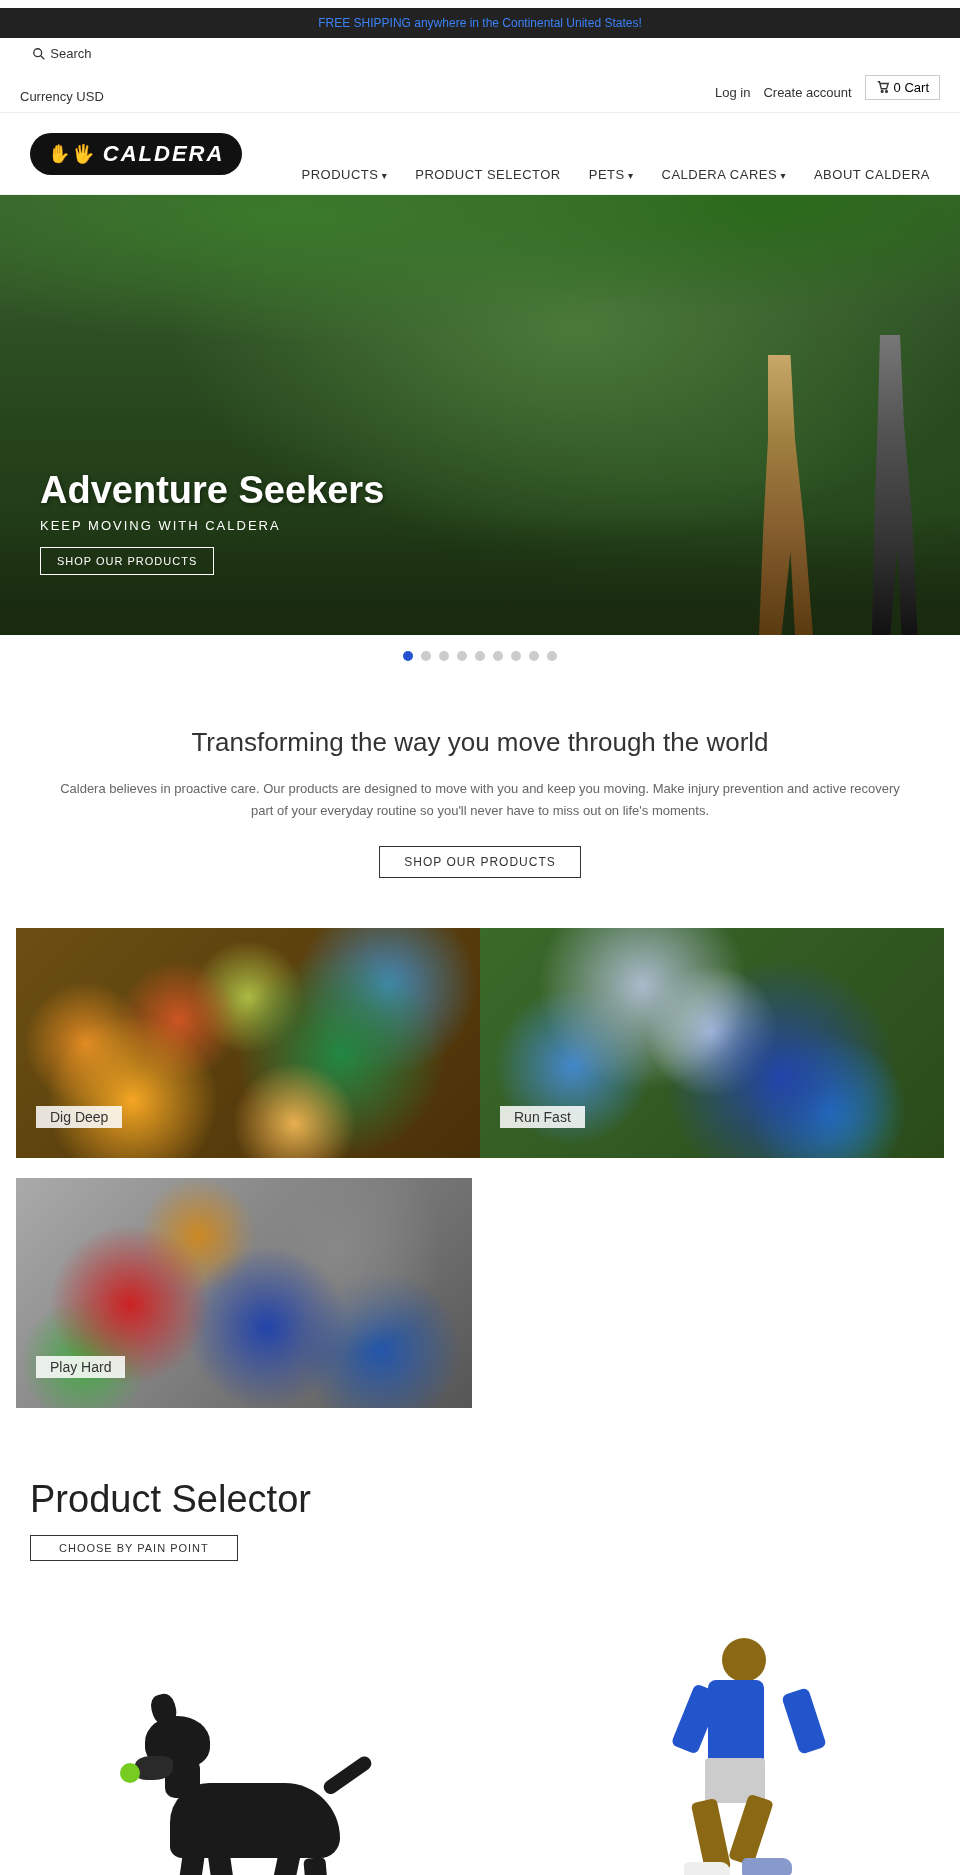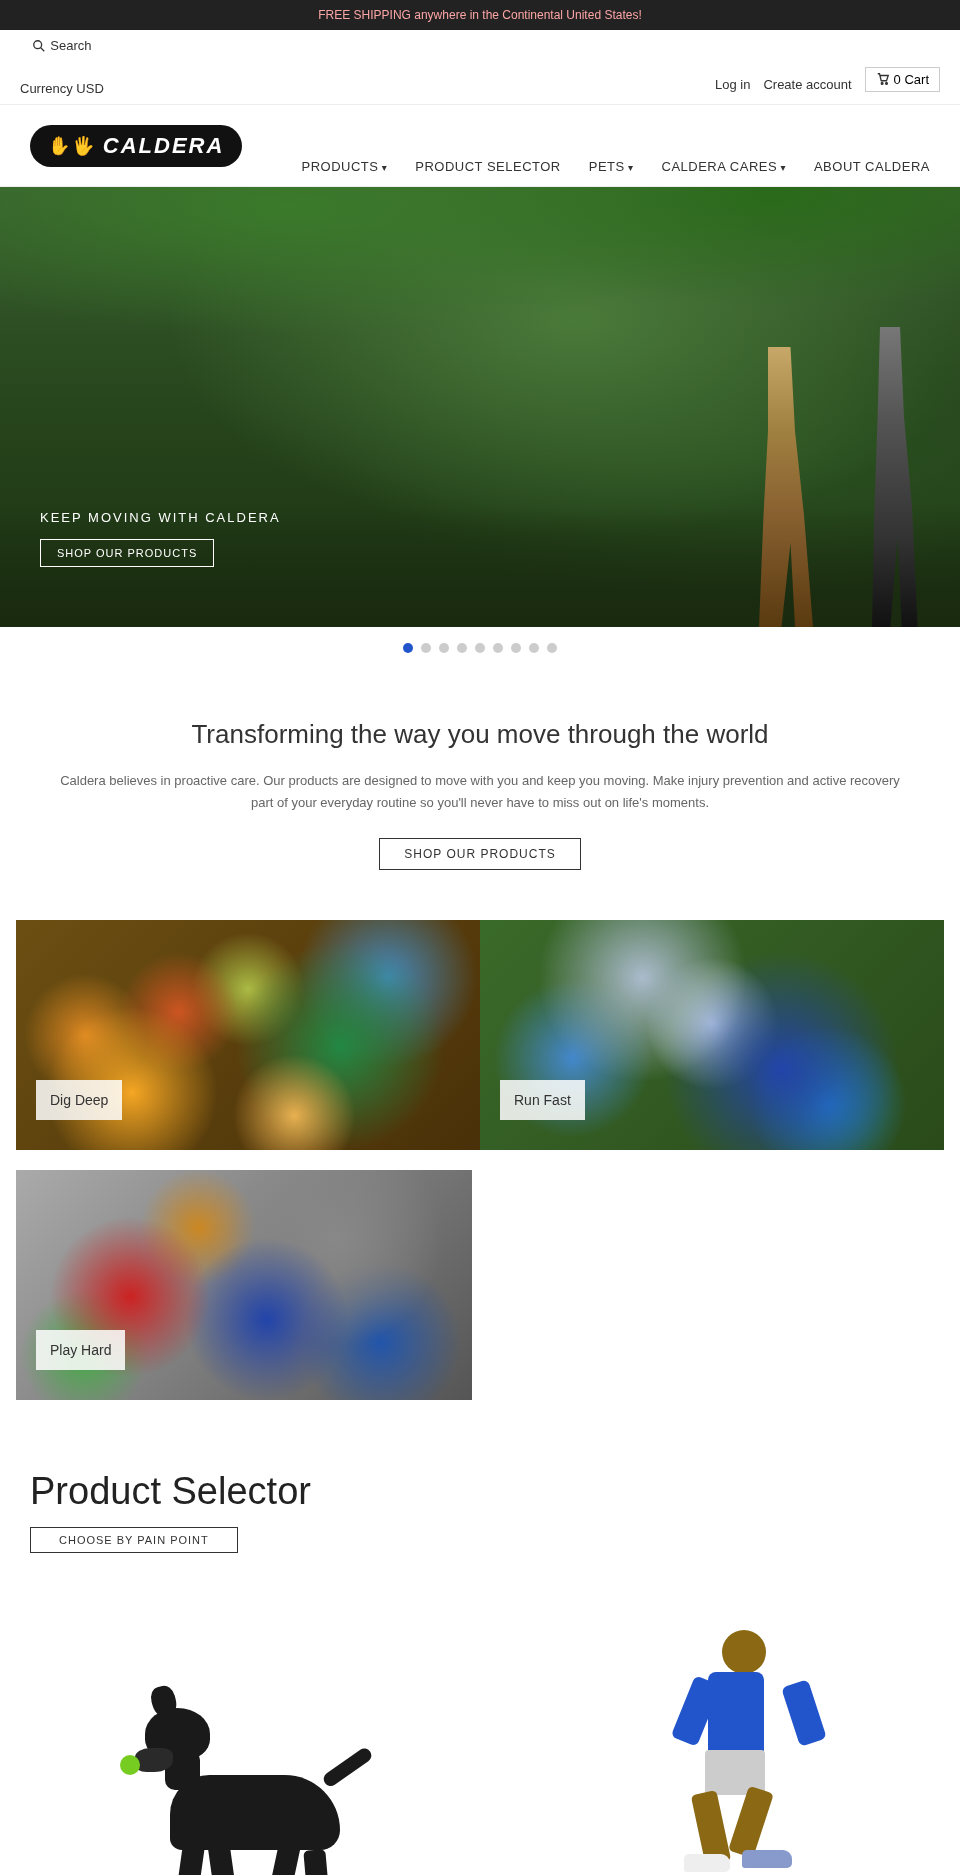--- a/index.html
+++ b/index.html
@@ -1,24 +1,25 @@
 <!DOCTYPE html>
 <html><head>
   <meta charset="utf-8">
   <style>
     * { margin: 0; padding: 0; box-sizing: border-box; }
     body { font-family: Arial, Helvetica, sans-serif; width: 960px; background: #fff; }
 
     
     .top-banner {
       background: #222;
-      color: #fca5a5;
+      color: #3b82f6;
       text-align: center;
       padding: 8px;
       font-size: 12px;
+      margin-top: 8px;
     }
 
     
     .top-bar {
       display: flex;
       align-items: center;
       justify-content: space-between;
       padding: 8px 20px;
       border-bottom: 1px solid #eee;
       font-size: 13px;
@@ -174,21 +175,21 @@
     }
     .category-img-placeholder {
       width: 100%;
       height: 230px;
     }
     .category-label {
       position: absolute;
       bottom: 30px;
       left: 20px;
       background: rgba(255,255,255,0.85);
-      padding: 12px 14px;
+      padding: 3px 14px;
       font-size: 14px;
       font-weight: 500;
       color: #333;
     }
 
     
     .img-dig-deep {
       background:
         radial-gradient(circle at 20% 70%, #f4a020 0%, transparent 25%),
         radial-gradient(circle at 50% 80%, #e8b040 0%, transparent 30%),
@@ -321,20 +322,21 @@
 <div class="hero">
   <div class="hero-bg"></div>
 
   <div style="position:absolute;bottom:0;left:0;right:0;height:120px;background:linear-gradient(180deg,transparent,#1a2a10 100%);"></div>
 
   <div style="position:absolute;top:0;left:0;right:0;height:200px;background:radial-gradient(ellipse at 30% 10%,#3a7a2a 0%,transparent 50%),radial-gradient(ellipse at 80% 5%,#2a6a1a 0%,transparent 40%);"></div>
 
   <div style="position:absolute;right:120px;bottom:0;width:90px;height:280px;background:linear-gradient(180deg,#c8a868 0%,#a08040 30%,#886030 60%,#5a3a10 100%);clip-path:polygon(20% 0%,45% 0%,50% 30%,60% 60%,70% 100%,50% 100%,45% 70%,35% 100%,10% 100%,15% 60%,20% 30%)"></div>
   <div style="position:absolute;right:20px;bottom:0;width:80px;height:300px;background:linear-gradient(180deg,#777 0%,#555 30%,#333 70%,#111 100%);clip-path:polygon(25% 0%,50% 0%,55% 30%,65% 60%,72% 100%,52% 100%,47% 70%,38% 100%,15% 100%,18% 60%,22% 30%)"></div>
   <div class="hero-content">
+    <div class="hero-title">Adventure Seekers</div>
     <div class="hero-subtitle">KEEP MOVING WITH CALDERA</div>
     <button class="hero-btn">SHOP OUR PRODUCTS</button>
   </div>
 </div>
 
 <div class="carousel-dots">
   <div class="dot active"></div>
   <div class="dot"></div>
   <div class="dot"></div>
   <div class="dot"></div>

